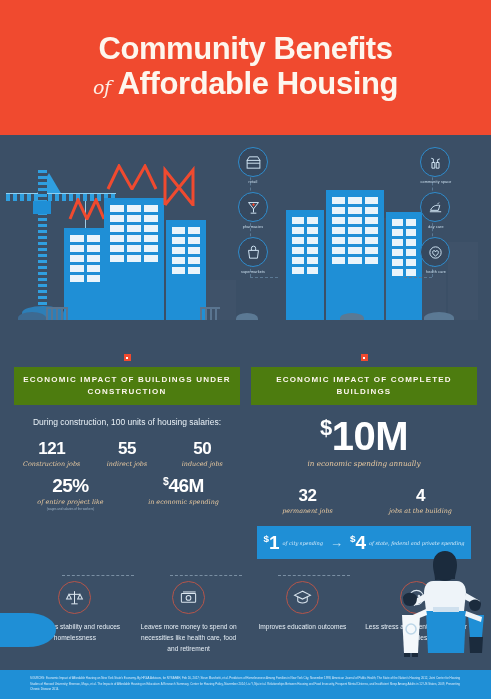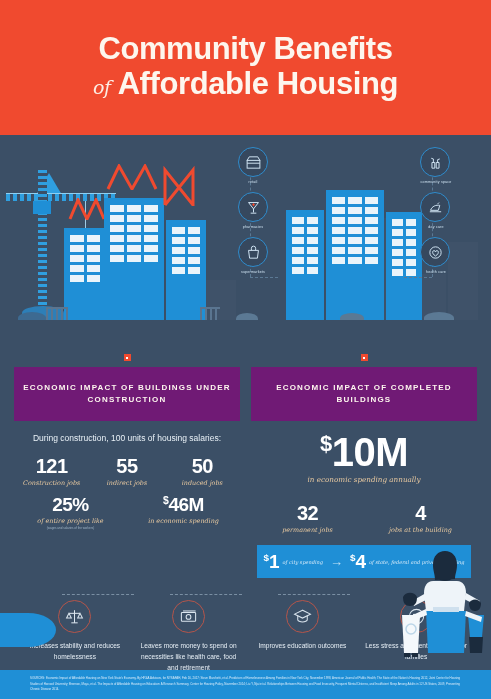--- a/index.html
+++ b/index.html
@@ -57,28 +57,28 @@
   .badge-lbl { position:absolute; font-size:3.6px; color:#cfe3f2; letter-spacing:.2px;
                text-align:center; width:54px; }
   .dotline { position:absolute; border-left:1px dashed #5b7994; }
   .dotline-h { position:absolute; border-top:1px dashed #5b7994; }
   
   .panels { display:flex; gap:11px; padding:0 14px; margin-top:16px; }
   .panel { flex:1; }
   .marker { width:7px;height:7px;background:#f04a2f;margin:0 auto 6px;
             display:flex;align-items:center;justify-content:center;}
   .marker i { width:2px;height:2px;background:#fff;display:block; }
-  .panel-head { background:#701a75; color:#fdf6ee; text-align:center;
+  .panel-head { background:#4d7c0f; color:#fdf6ee; text-align:center;
                 font-size:8px; font-weight:bold; letter-spacing:1.2px;
-                padding:15px 4px; line-height:1.5; }
+                padding:7px 4px; line-height:1.5; }
   .panel-body { text-align:center; padding-top:11px; }
   .sub { font-size:8.5px; color:#e9f1f7; line-height:1.5; padding:0 14px; }
   .statrow { display:flex; justify-content:center; align-items:flex-start; margin-top:11px; }
   .stat { flex:1; }
-  .num { font-size:20px; font-weight:bold; color:#ffffff; line-height:1; letter-spacing:-.5px; }
+  .num { font-size:17px; font-weight:bold; color:#ffffff; line-height:1; letter-spacing:-.5px; }
   .num.sm { font-size:19px; }
   .num.big { font-size:40px; }
   .num .cur { font-size:.55em; vertical-align:.7em; font-weight:bold; }
   .scr { font-family:"DejaVu Serif", serif; font-style:italic;
          color:#e8c9a0; font-size:6.4px; margin-top:3px; line-height:1.35; }
   .scr.lg { font-size:7.2px; }
   .fine { font-size:3px; color:#9fb4c6; margin-top:1px; line-height:1.3; }
   .bluebar { background:#1f8fd6; margin:11px 6px 0; padding:7px 5px;
              display:flex; align-items:center; justify-content:center; gap:7px; }
   .bb-item { display:flex; align-items:center; gap:3px; }

